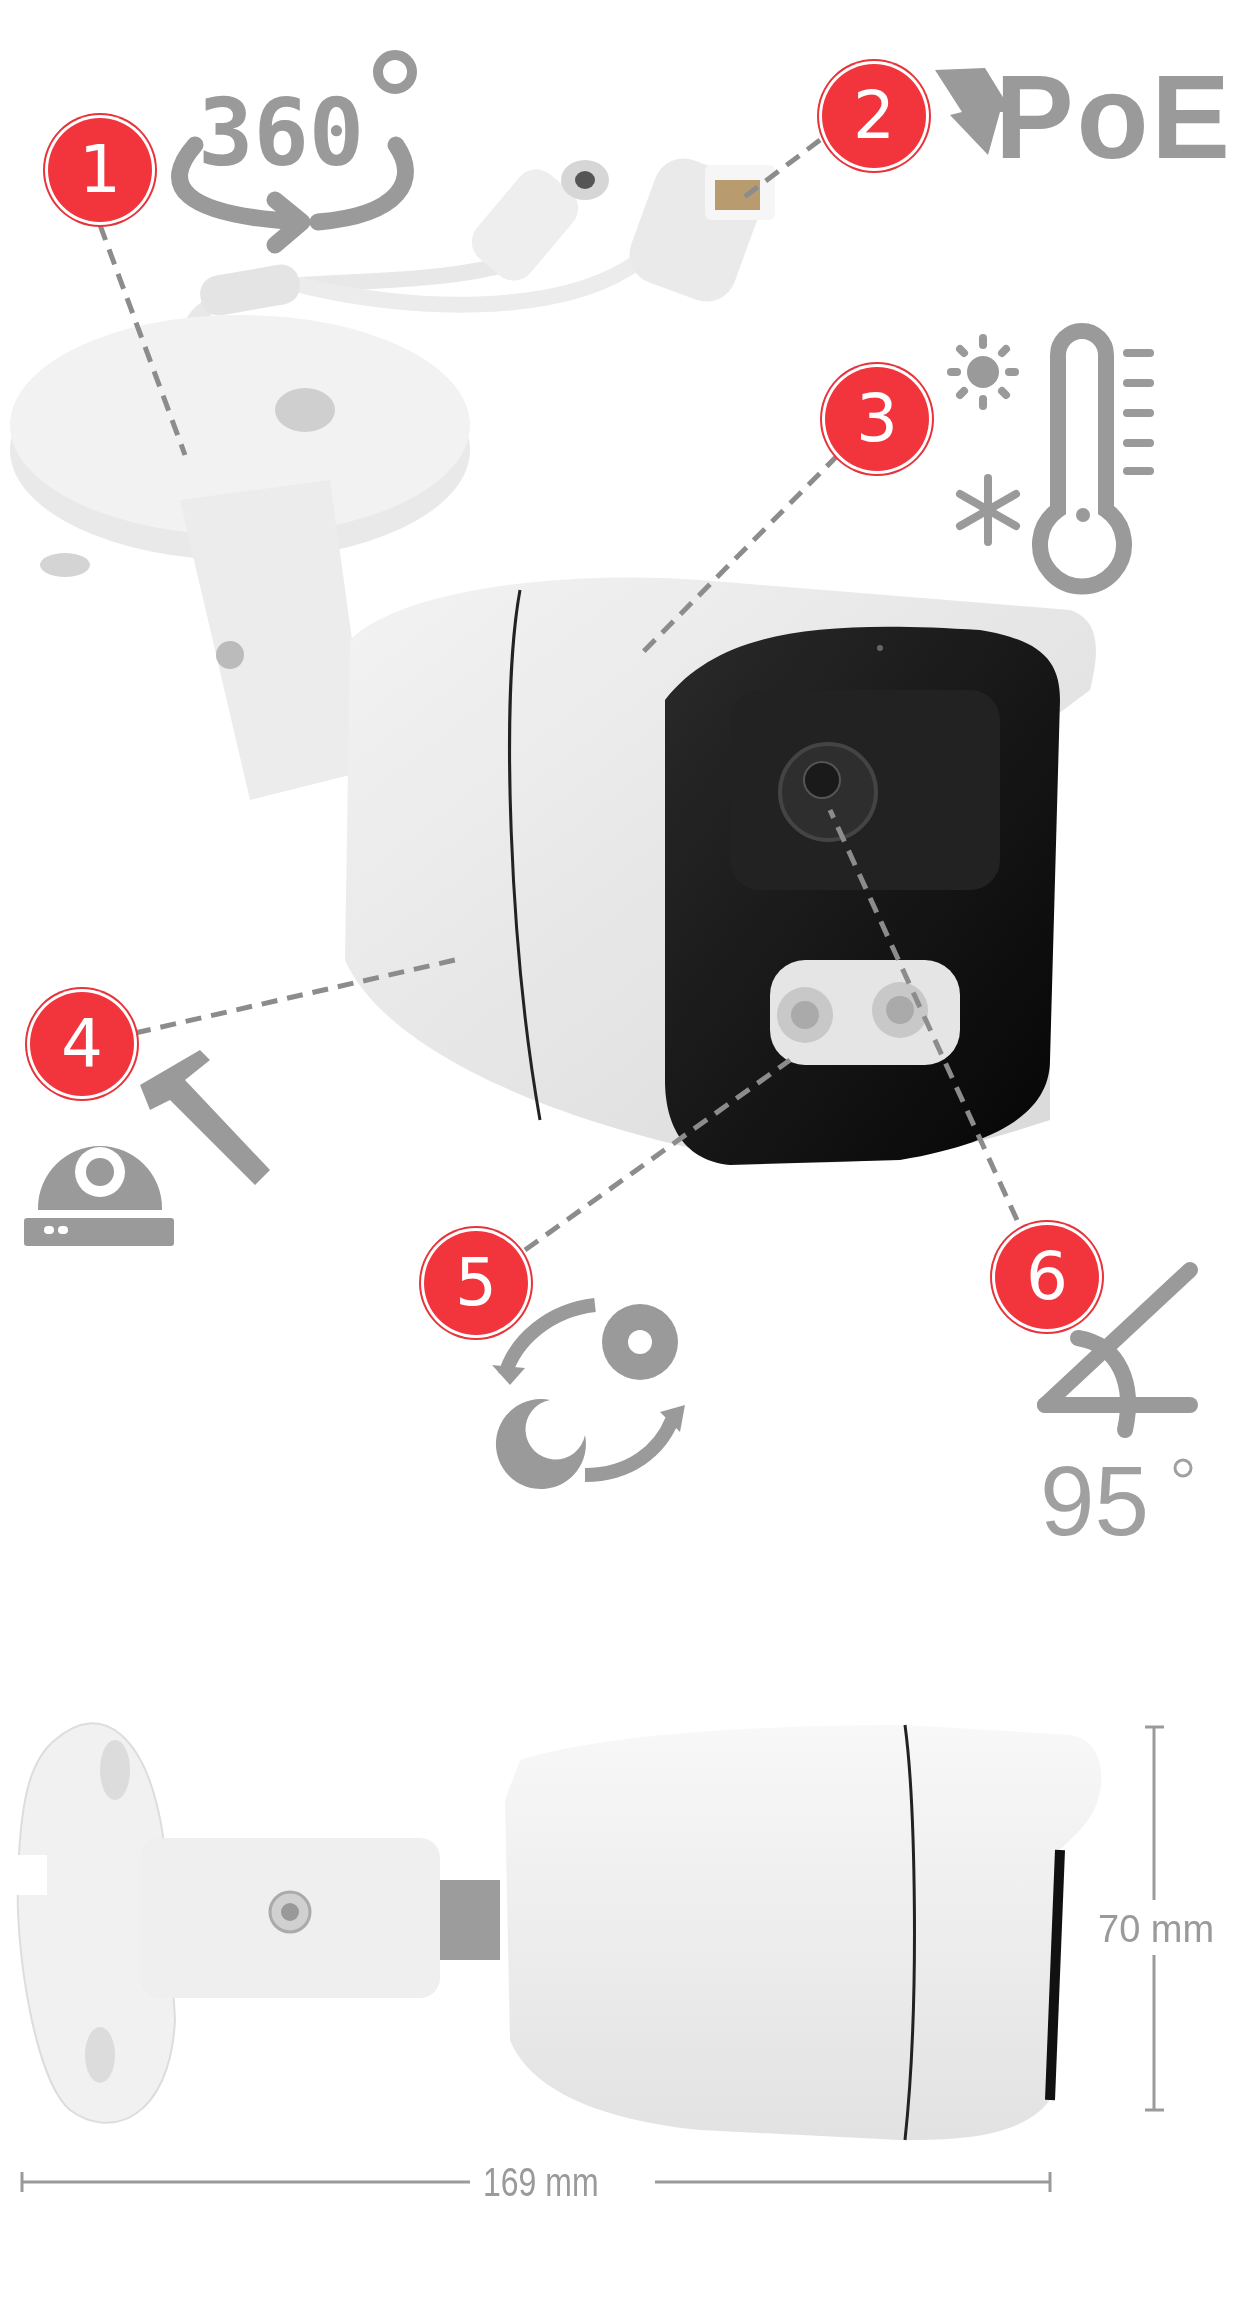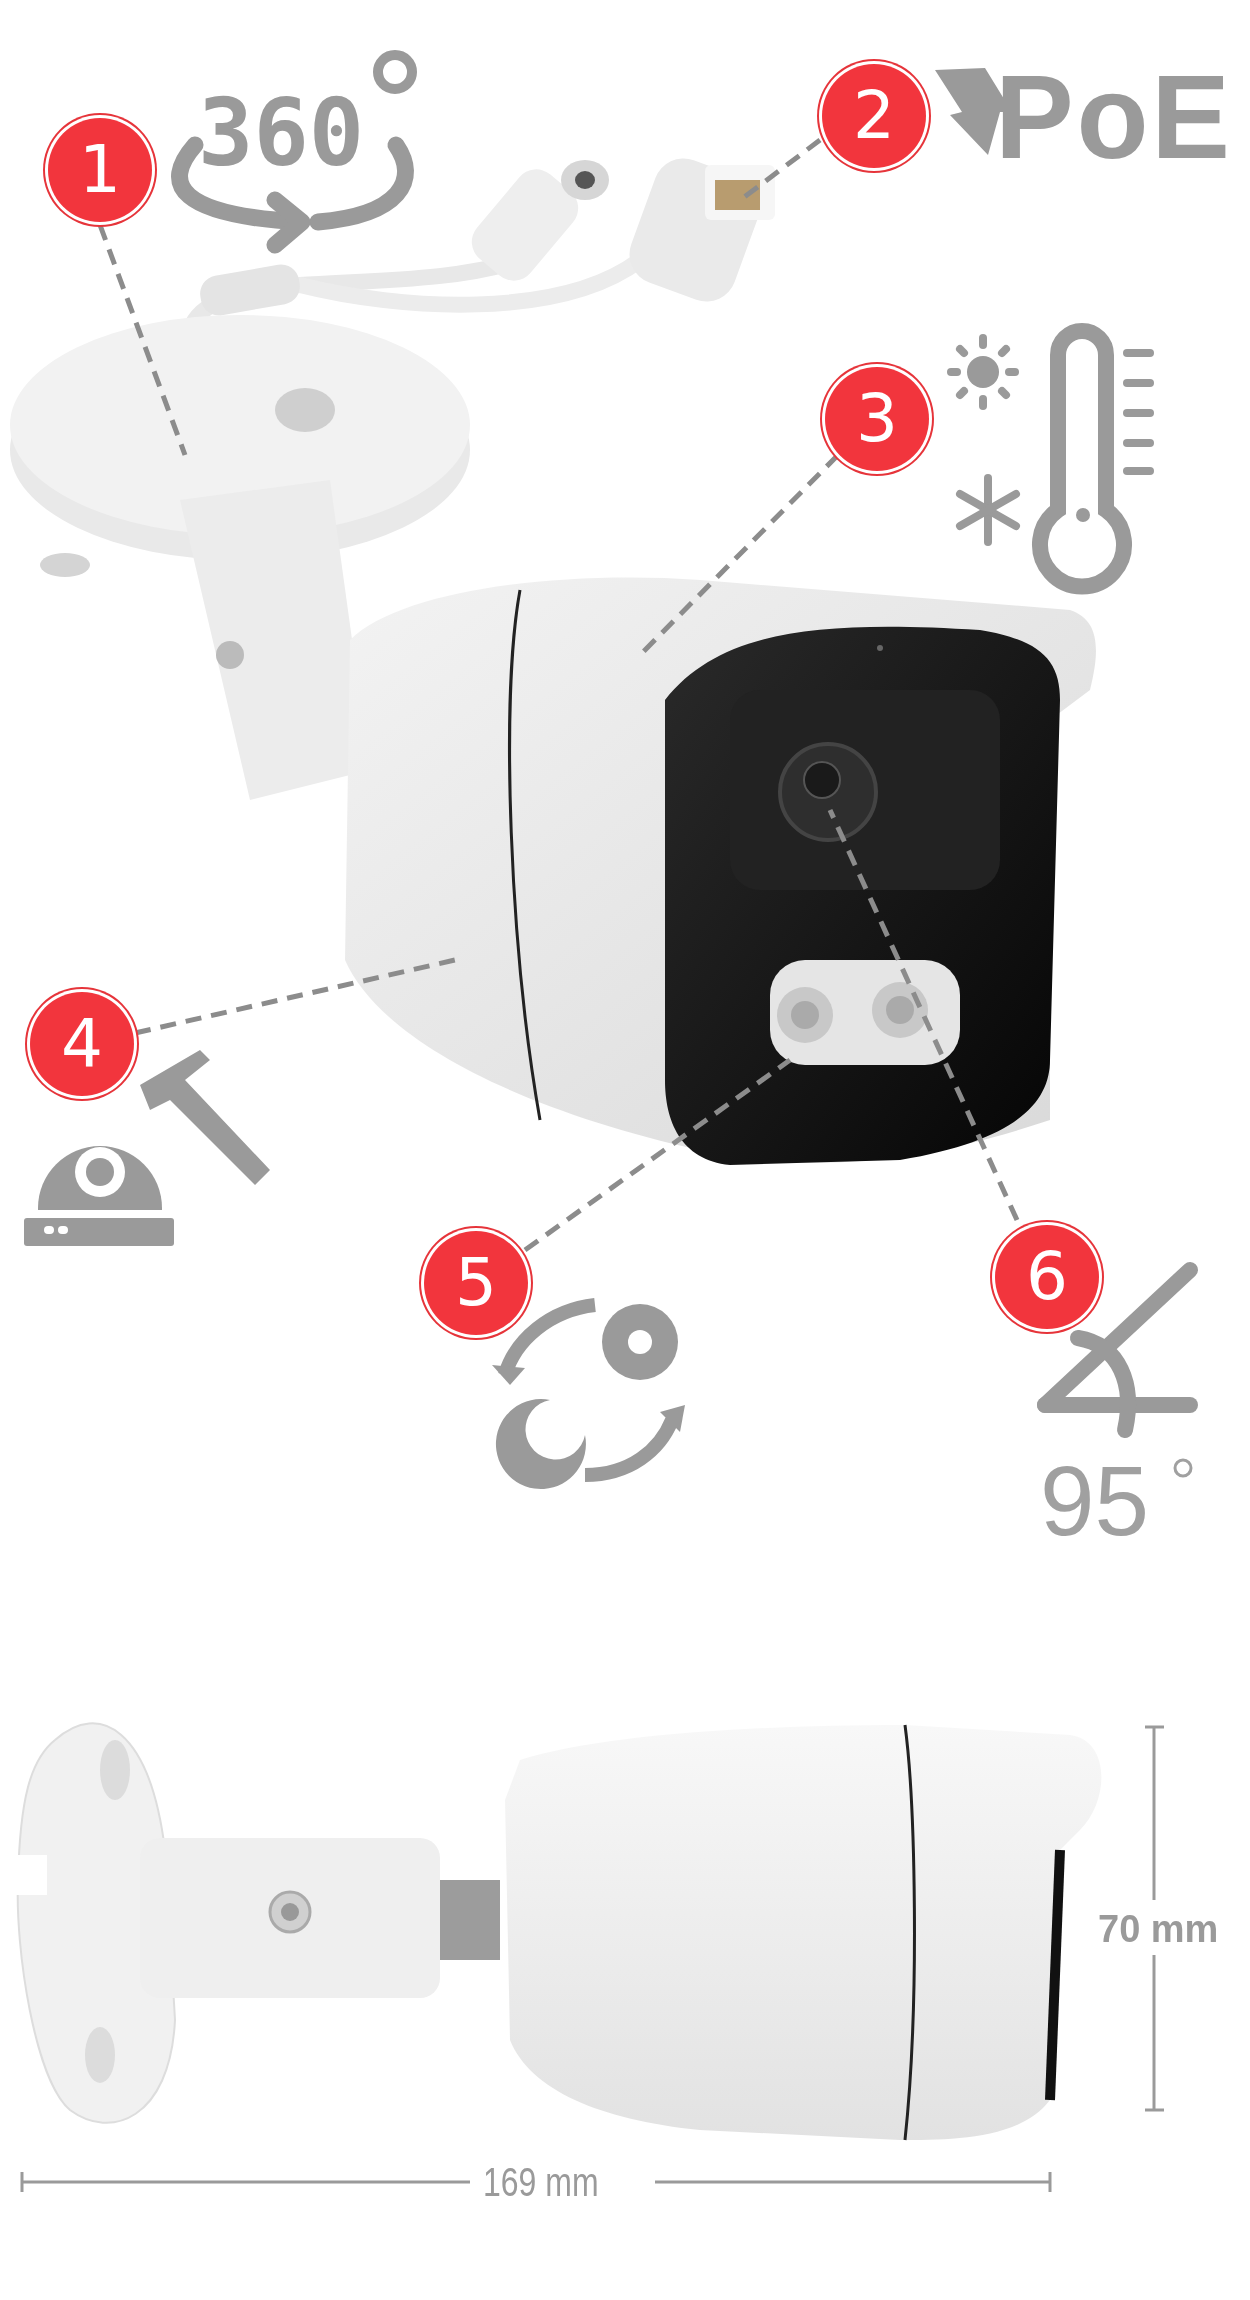--- a/index.html
+++ b/index.html
@@ -4,21 +4,21 @@
 <style>
   html, body { margin:0; padding:0; background:#ffffff; }
   body { width:1250px; height:2300px; position:relative; overflow:hidden; font-family:"Liberation Sans", sans-serif; }
   .badge {
     position:absolute; width:104px; height:104px; border-radius:50%;
     background:#f2353d; box-shadow:0 0 0 3px #ffffff, 0 0 0 5px #e6343a;
     color:#ffffff; font-family:"DejaVu Sans", sans-serif; font-size:66px; font-weight:normal;
     display:flex; align-items:center; justify-content:center; line-height:1;
   }
   .gray { fill:#9a9a9a; }
-  .dim-text { position:absolute; color:#9a9a9a; font-family:"Liberation Sans", sans-serif; font-weight:bold; }
+  .dim-text { position:absolute; color:#9a9a9a; font-family:"Liberation Sans", sans-serif; font-weight:normal; }
   svg { position:absolute; left:0; top:0; overflow:visible; }
 </style>
 </head>
 <body>
 
 <svg width="1250" height="1250" viewBox="0 0 1250 1250">
   <defs>
     <linearGradient id="bodyG" x1="0" y1="0" x2="1" y2="1">
       <stop offset="0" stop-color="#f3f3f3"></stop>
         <stop offset="1" stop-color="#d9d9d9"></stop>

